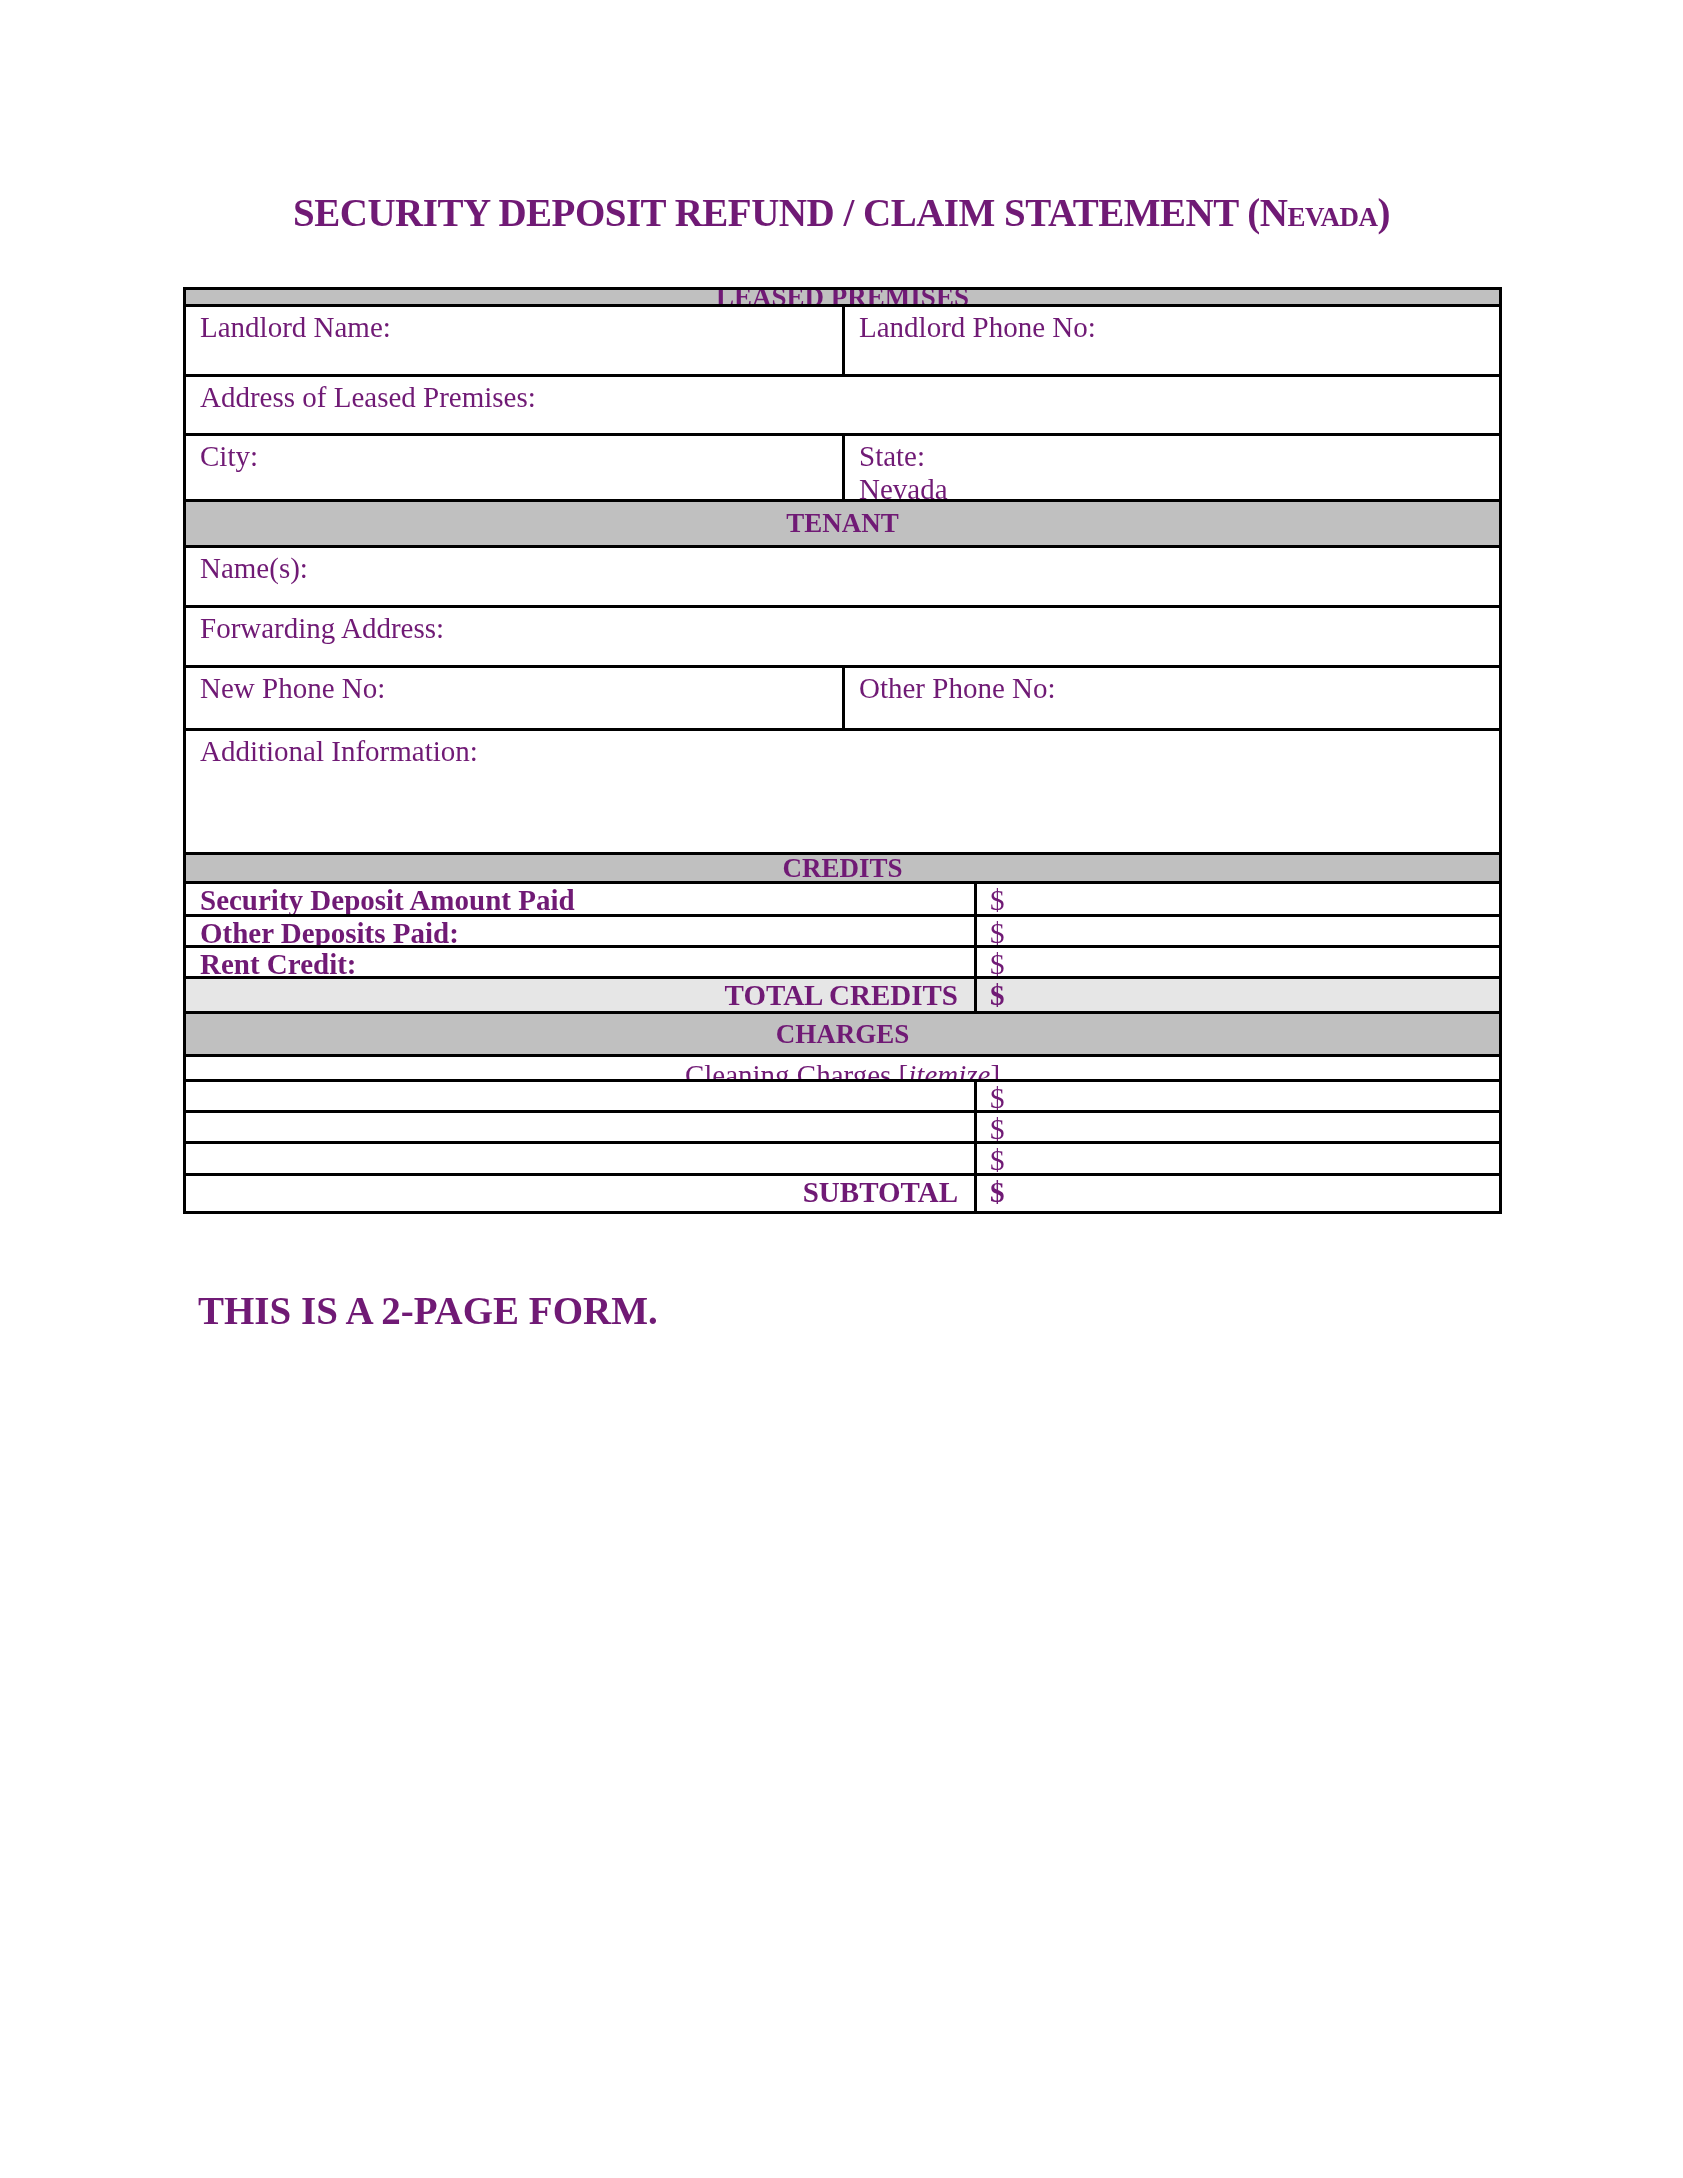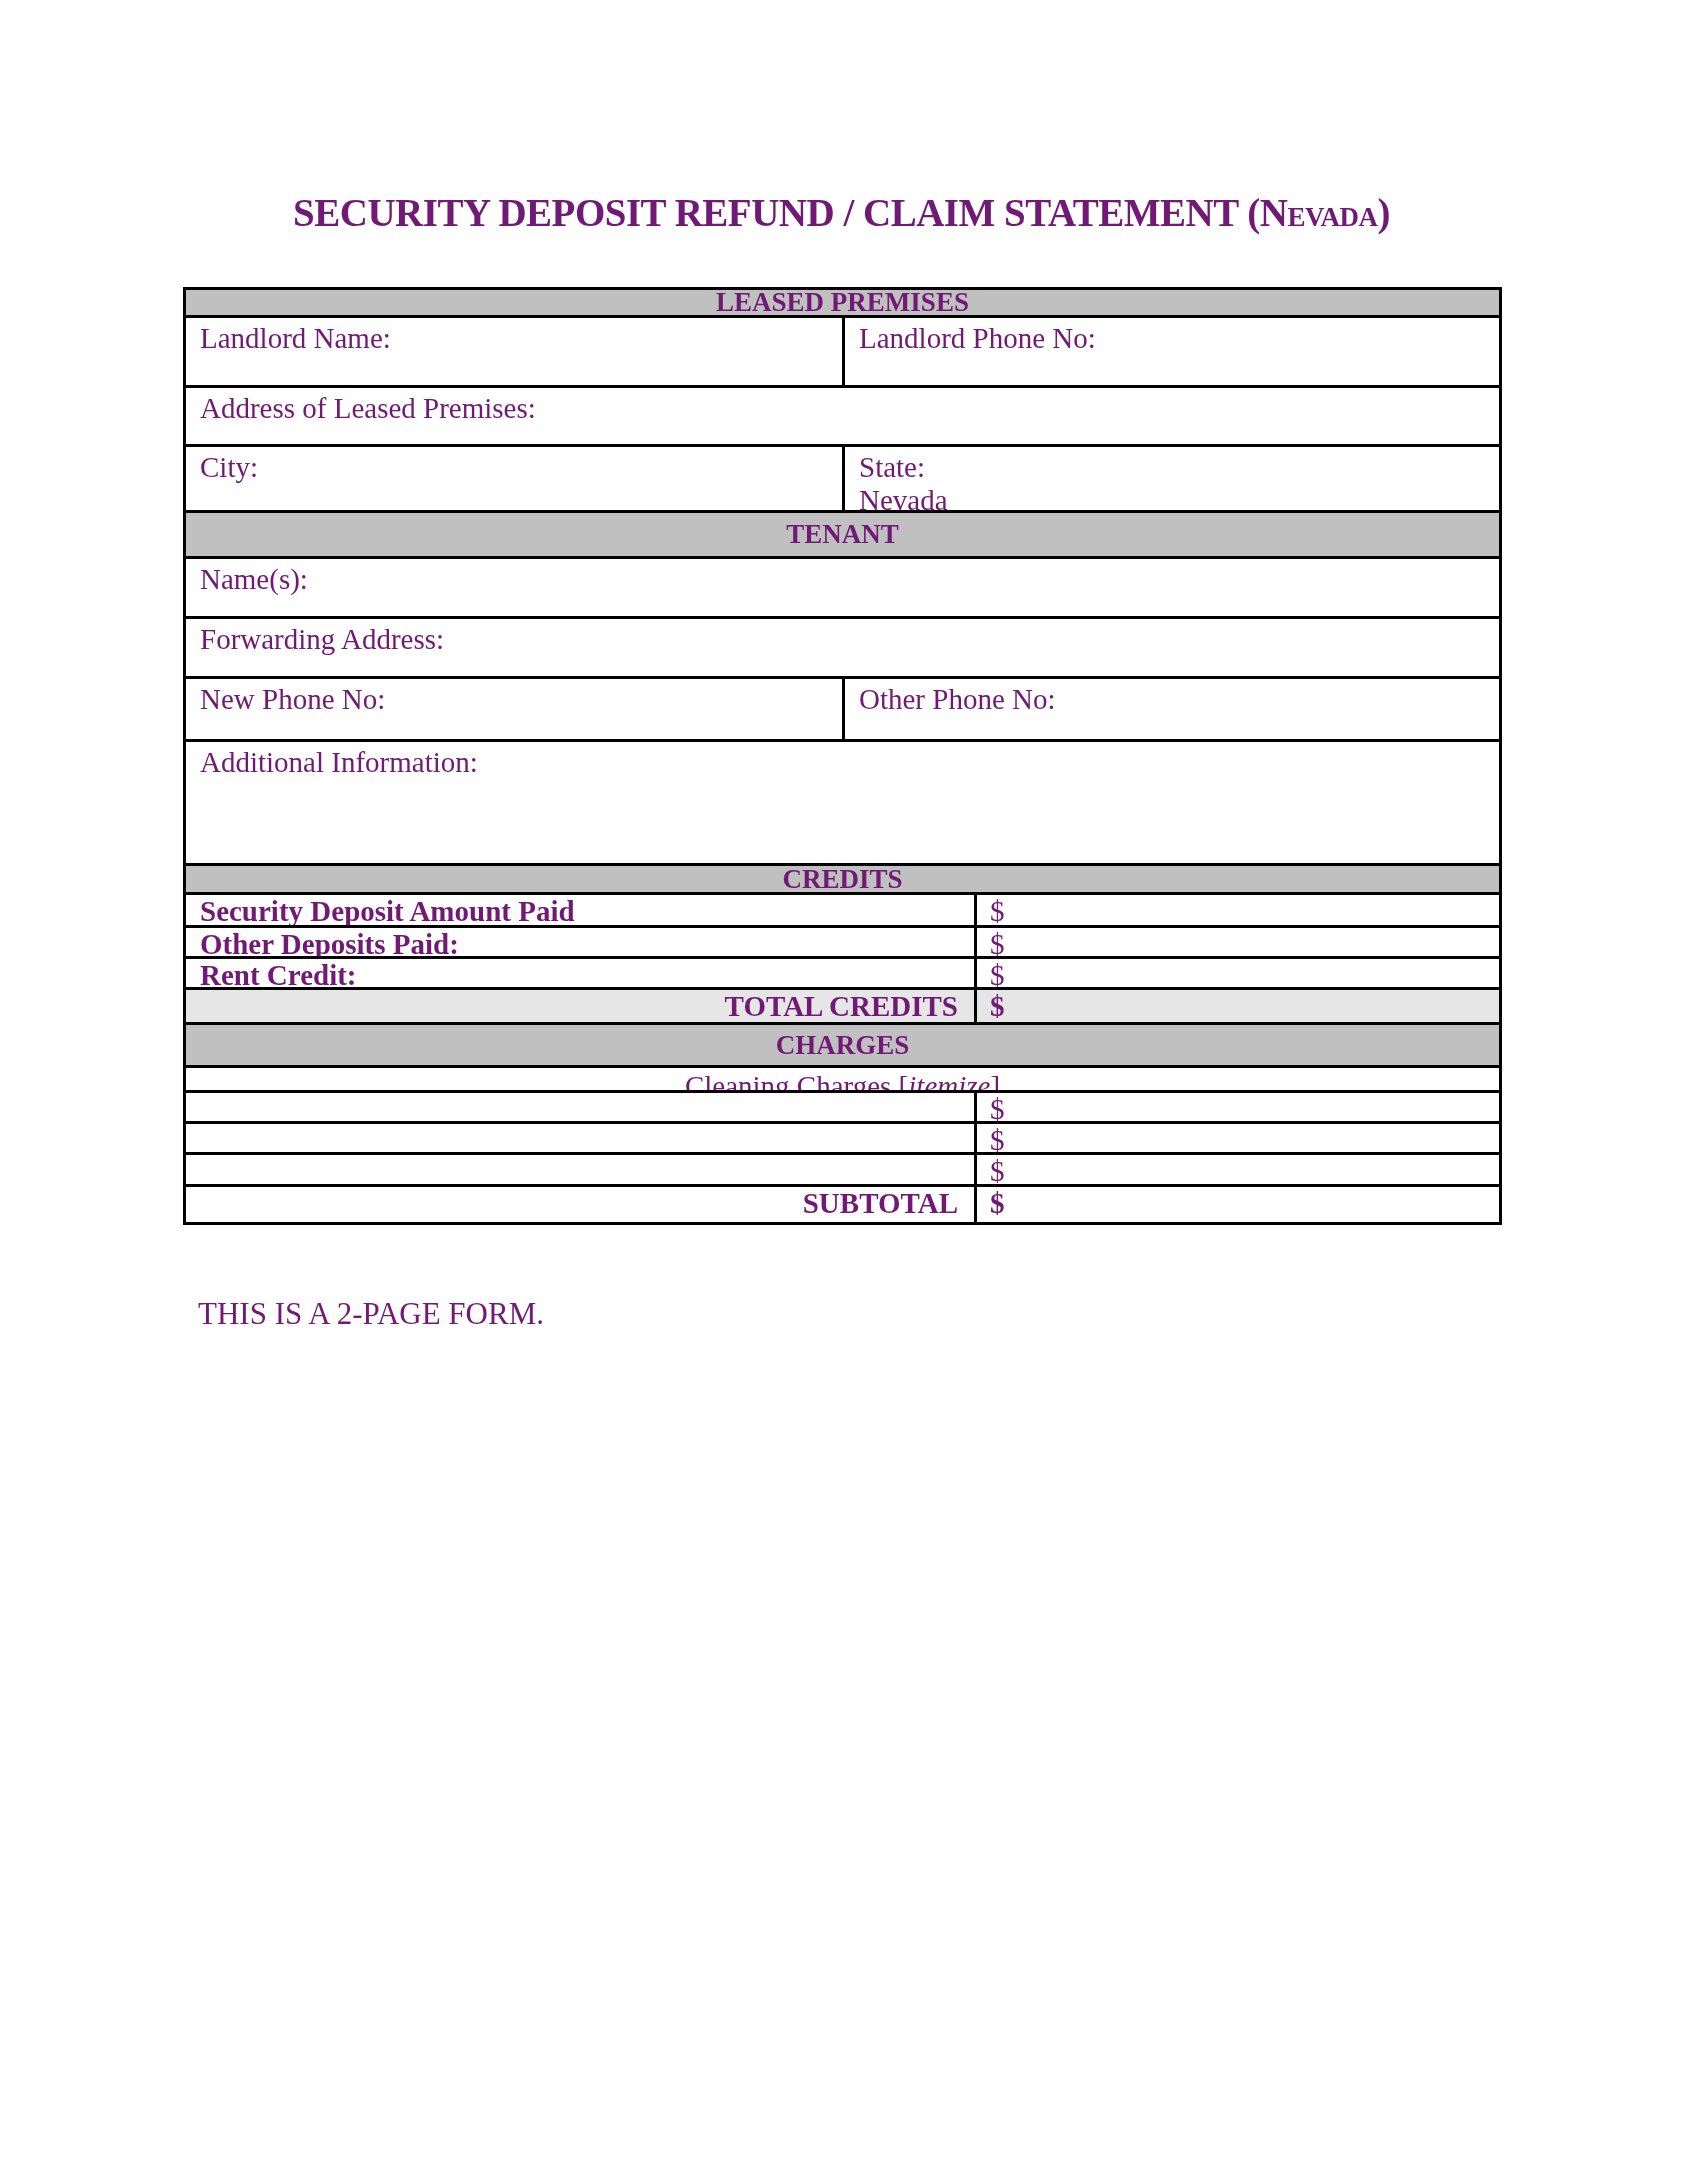--- a/index.html
+++ b/index.html
@@ -32,33 +32,33 @@
   .clabel { width:788px;font-weight:bold; }
   .camount { width:525px; border-left:3px solid #000; padding-left:13px; }
   .totalrow { background:#e6e6e6; }
   .bold-right { text-align:right; font-weight:bold; padding-right:16px; }
   .bold { font-weight:bold; }
   .center-row { justify-content:center; text-align:center; padding:0; }
   .center-row .cell { padding-left:0; padding-right:0; }
   .it { font-style:italic; }
   .footer-note {
     position:absolute; left:198px; top:1288px;
-    font-size:31px; font-weight:normal;margin-top:8px;
+    font-size:39px; font-weight:bold;
   }
 </style>
 </head>
 <body>
 
 <div class="page">
 
   <h1 class="title"><span>SECURITY DEPOSIT REFUND / CLAIM STATEMENT (</span><span class="sc">Nevada</span><span>)</span></h1>
 
   <div class="form-table">
 
-    <div class="row band" style="height:28px; line-height:25px;">LEASED PREMISES</div>
+    <div class="row band" style="height:17px; line-height:25px;">LEASED PREMISES</div>
 
     <div class="row" style="height:70px;">
       <div class="cell half">
         <span>Landlord Name:</span>
       </div>
       <div class="cell half vr">
         <span>Landlord Phone No:</span>
       </div>
     </div>
 

